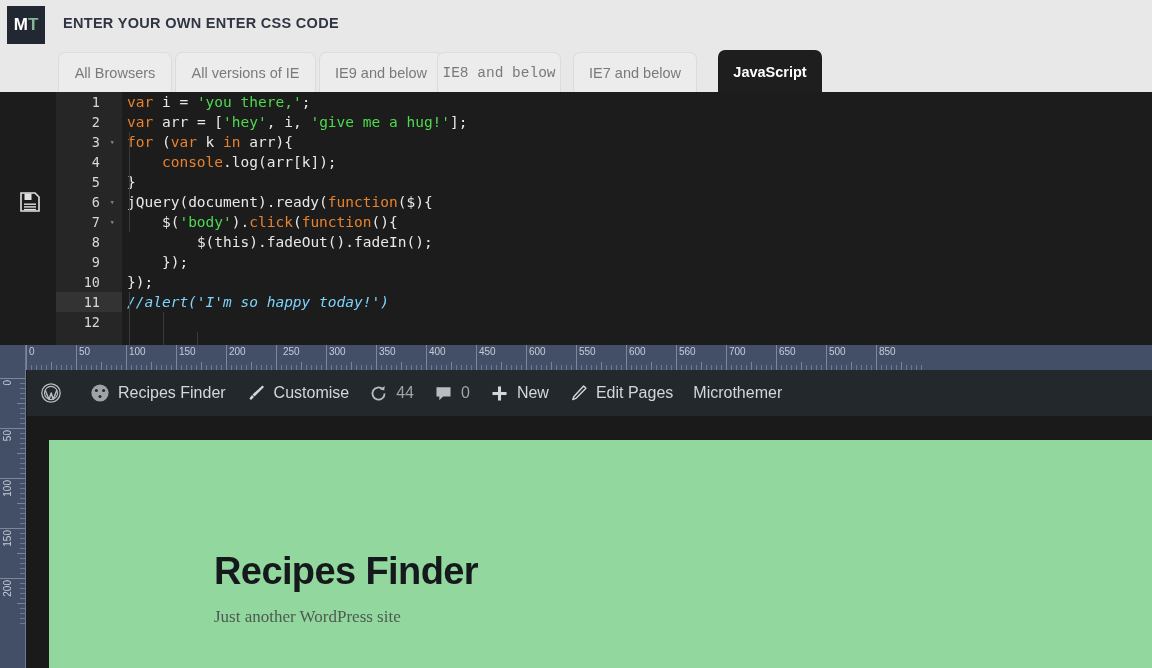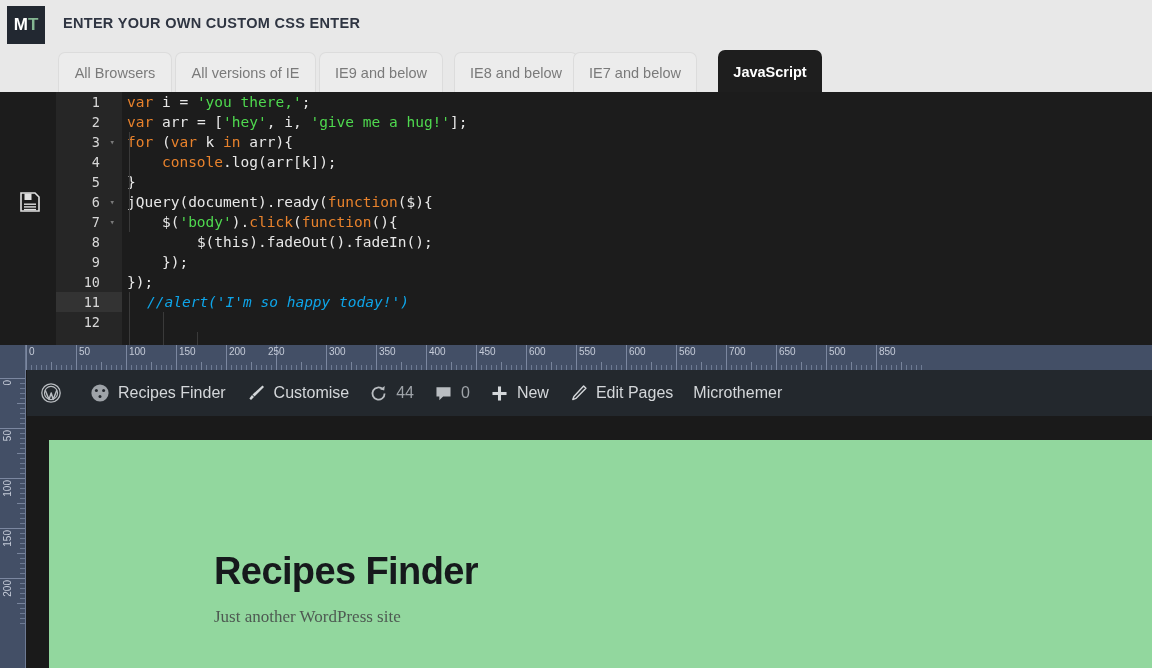--- a/index.html
+++ b/index.html
@@ -141,21 +141,21 @@
     white-space: pre;
   }
   .indent-guide {
     position: absolute;
     width: 1px;
     background: #3a3a3a;
   }
   .tk-key { color: #e8822c; }
   .tk-str { color: #4fd94f; }
   .tk-fn  { color: #e8822c; }
-  .tk-cmt { color: #0ea5e9; font-style: italic; margin-left: 20px; }
+  .tk-cmt { color: #7dd3fc; font-style: italic; }
   .tk-pln { color: #e8e8e8; }
   #caret {
     position: absolute;
     left: 412px; top: 300px;
     width: 1.5px; height: 19px;
     background: #ffffff;
   }
 
   
   #h-ruler {
@@ -307,28 +307,28 @@
   }
 </style>
 </head>
 <body>
 
 <div id="app-header">
   <div id="mt-logo">
     <span class="mt-m">M</span>
       <span class="mt-t">T</span>
   </div>
-  <div id="page-title">ENTER YOUR OWN CUSTOM CSS ENTER</div>
+  <div id="page-title">ENTER YOUR OWN ENTER CSS CODE</div>
 </div>
 
 <div id="tab-strip">
     <div class="tab" style="left: 58px; width: 114px;">All Browsers</div>
     <div class="tab" style="left: 175px; width: 141px;">All versions of IE</div>
     <div class="tab" style="left: 319px; width: 124px;">IE9 and below</div>
-    <div class="tab" style="left: 454px; width: 124px;">IE8 and below</div>
+    <div class="tab" style="left: 437px; width: 124px; font-family: Liberation Mono, monospace;">IE8 and below</div>
     <div class="tab" style="left: 573px; width: 124px;">IE7 and below</div>
     <div class="tab active" style="left: 718px; width: 104px;">JavaScript</div>
   </div>
 
 <div id="editor">
   <div id="editor-toolbar">
     <svg id="save-icon" viewBox="0 0 22 22">
       <path d="M2 2 H16 L20 6 V20 H2 Z" fill="none" stroke="#e0e0e0" stroke-width="1.6"></path>
       <rect x="5.5" y="2.5" width="7" height="6.5" fill="#e0e0e0"></rect>
       <rect x="5" y="12.5" width="12" height="1.4" fill="#e0e0e0"></rect>
@@ -422,21 +422,21 @@
     <div class="h-minor" style="left: 231px;"></div>
     <div class="h-minor" style="left: 236px;"></div>
     <div class="h-minor" style="left: 241px;"></div>
     <div class="h-minor" style="left: 246px;"></div>
     <div class="h-mid" style="left: 251px;"></div>
     <div class="h-minor" style="left: 256px;"></div>
     <div class="h-minor" style="left: 261px;"></div>
     <div class="h-minor" style="left: 266px;"></div>
     <div class="h-minor" style="left: 271px;"></div>
     <div class="h-major" style="left: 276px;"></div>
-    <div class="h-lbl" style="left: 265px;">250</div>
+    <div class="h-lbl" style="left: 280px;">250</div>
     <div class="h-minor" style="left: 281px;"></div>
     <div class="h-minor" style="left: 286px;"></div>
     <div class="h-minor" style="left: 291px;"></div>
     <div class="h-minor" style="left: 296px;"></div>
     <div class="h-mid" style="left: 301px;"></div>
     <div class="h-minor" style="left: 306px;"></div>
     <div class="h-minor" style="left: 311px;"></div>
     <div class="h-minor" style="left: 316px;"></div>
     <div class="h-minor" style="left: 321px;"></div>
     <div class="h-major" style="left: 326px;"></div>

